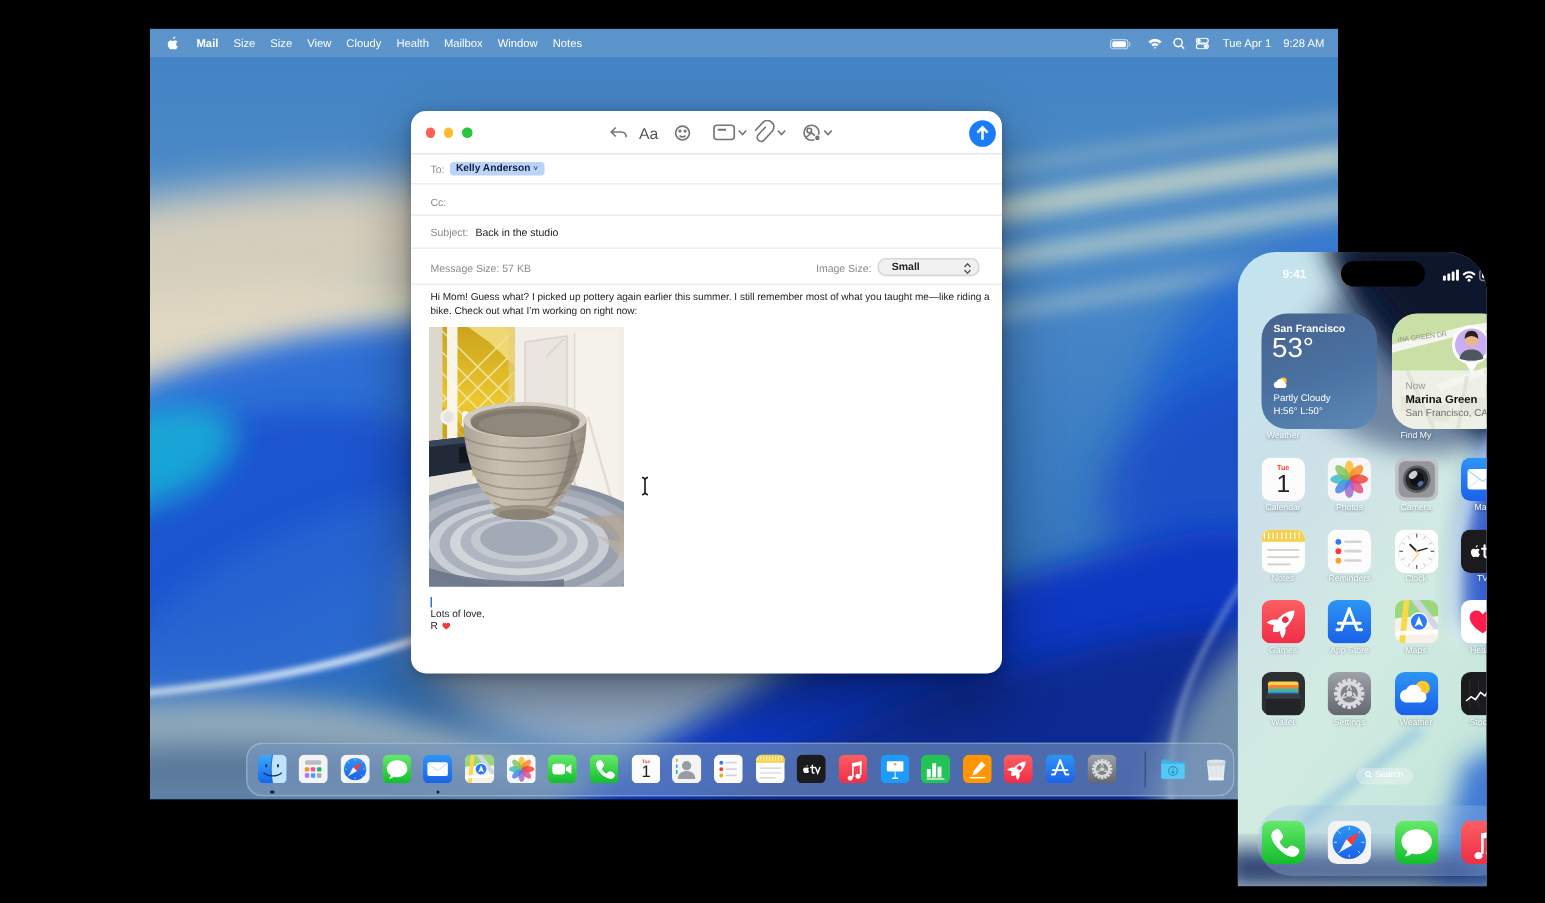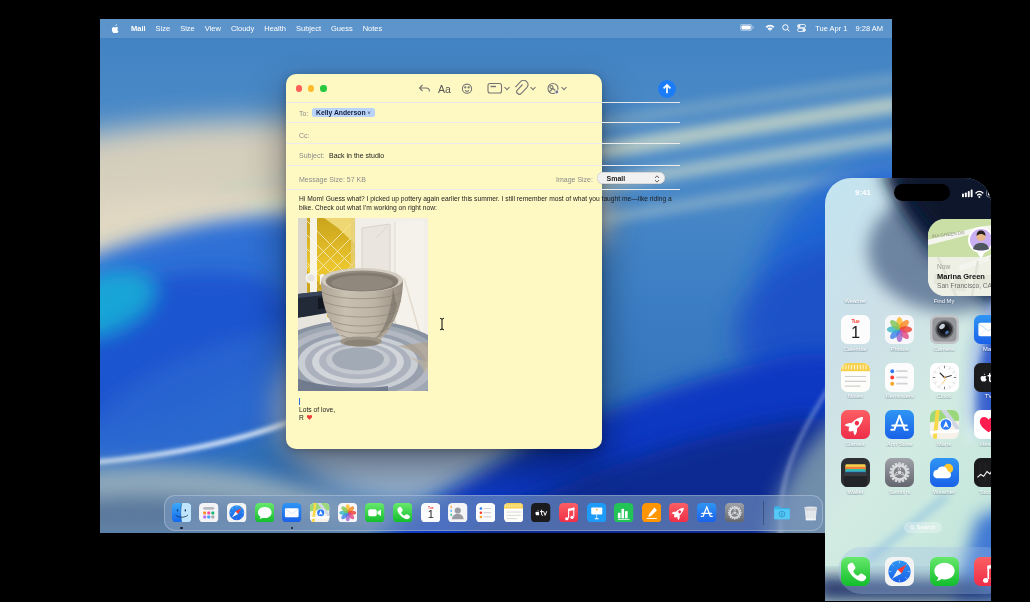--- a/index.html
+++ b/index.html
@@ -6,43 +6,43 @@
 html,body { width:1030px; height:602px; background:#000; overflow:hidden;
   font-family:"Liberation Sans", sans-serif; }
 #stage { position:relative; width:1030px; height:602px; background:#000; }
 #desktop { position:absolute; left:100px; top:19px; width:792px; height:514px; overflow:hidden; }
 #wall { position:absolute; left:0; top:0; width:792px; height:514px; }
 
 #menubar { position:absolute; left:0; top:0; width:792px; height:19px;
   background:rgba(255,255,255,0.14); color:#fff; font-size:7.5px;
   display:flex; align-items:center; }
 #menubar .mi { margin:0 0 0 10px; white-space:nowrap; }
-#menubar .right { margin-left:auto; display:flex; align-items:flex-start; }
+#menubar .right { margin-left:auto; display:flex; align-items:flex-end; }
 #menubar .right span { margin-right:8px; }
 
-#win { position:absolute; left:186px; top:55px; width:316px; height:375px;
-  background:#fef9c3; border-radius:10px;
+#win { position:absolute; left:174px; top:55px; width:394px; height:375px;
+  background:#ffffff; border-radius:10px;
   box-shadow:0 18px 40px rgba(0,0,10,0.45), 0 2px 8px rgba(0,0,10,0.25); }
 .tl { position:absolute; top:11.3px; width:6.6px; height:6.6px; border-radius:50%; }
 #toolbar-div { position:absolute; left:0; top:27.5px; width:394px; height:1px; background:#e7e7e7; }
 .frow { position:absolute; left:0; width:394px; border-bottom:1px solid #ececec; }
 .flabel { position:absolute; left:13px; color:#8b8b8b; font-size:7px; }
 .fval { position:absolute; color:#1b1b1b; font-size:7px; }
 #body-text { position:absolute; left:13px; top:119.5px; width:374px; font-size:6.7px; color:#1c1c1c; line-height:9.5px; }
 #sig { position:absolute; left:13px; top:333px; font-size:6.7px; color:#1c1c1c; line-height:6.9px; }
 #caret { position:absolute; left:13px; top:324px; width:1px; height:7px; background:#2f6fe4; }
 
 #dock { position:absolute; left:64px; top:475.5px; width:658.5px; height:36px;
   border-radius:11px; background:rgba(122,152,190,0.60);
   box-shadow:inset 0 0 0 1px rgba(255,255,255,0.25); }
 .dk { position:absolute; top:8.2px; width:19.5px; height:19.5px; }
 .ddot { position:absolute; top:32px; width:2.4px; height:2.4px; border-radius:50%; background:#1a1a28; }
 #dsep { position:absolute; left:598.7px; top:6px; width:1px; height:24px; background:rgba(20,30,50,0.35); }
 
-#phone { position:absolute; left:825px; top:178px; width:166px; height:423px;
+#phone { position:absolute; left:825px; top:168px; width:166px; height:423px;
   border-radius:26px 26px 0 0; overflow:hidden; }
 #pwall { position:absolute; left:0; top:0; width:196px; height:423px; }
 #island { position:absolute; left:69px; top:5.5px; width:56px; height:17.5px; border-radius:9px; background:#000; }
 #ptime { position:absolute; left:18px; top:10px; width:40px; text-align:center; color:#fff; font-size:8px; font-weight:bold; }
 .widget { position:absolute; top:41px; width:76.5px; height:77px; border-radius:17px; overflow:hidden; }
 .applabel { position:absolute; width:44px; text-align:center; color:#fff; font-size:5.8px;
   text-shadow:0 0.5px 2px rgba(0,30,60,0.6); white-space:nowrap; overflow:hidden; }
 .aicon { position:absolute; width:29px; height:29px; }
 #psearch { position:absolute; left:79px; top:344px; width:38px; height:11px; border-radius:6px;
   background:rgba(255,255,255,0.30); color:#fff; font-size:6px; text-align:center; line-height:11px; }
@@ -398,22 +398,22 @@
     <div id="menubar">
       <svg class="apple" style="margin-left:11px;" width="8" height="9.7" viewBox="0 0 48 58">
           <use href="#i-apple" fill="#fff"></use>
         </svg>
       <span class="mi" style="font-weight:bold; margin-left:12px;">Mail</span>
       <span class="mi">Size</span>
       <span class="mi">Size</span>
       <span class="mi">View</span>
       <span class="mi">Cloudy</span>
       <span class="mi">Health</span>
-      <span class="mi">Subject</span>
-      <span class="mi">Guess</span>
+      <span class="mi">Mailbox</span>
+      <span class="mi">Window</span>
       <span class="mi">Notes</span>
       <span class="right">
         <svg width="15" height="7" viewBox="0 0 15 7" style="margin-right:10px;">
             <rect x="0.4" y="0.4" width="11.4" height="6.2" rx="1.8" fill="none" stroke="#fff" stroke-opacity="0.6" stroke-width="0.8"></rect>
             <rect x="1.5" y="1.5" width="9.2" height="4" rx="1" fill="#fff"></rect>
             <path d="M12.6,2.2 a1.6,1.6 0 0 1 0,2.6" stroke="#fff" stroke-opacity="0.6" stroke-width="0.8" fill="none"></path>
           </svg>
         <svg width="10" height="8" viewBox="0 0 10 8" style="margin-right:7px;">
             <path d="M0.6,2.6 A6.4,6.4 0 0 1 9.4,2.6 L8.1,4 A4.5,4.5 0 0 0 1.9,4 Z M2.5,4.7 A3.6,3.6 0 0 1 7.5,4.7 L6.3,6 A1.9,1.9 0 0 0 3.7,6 Z M4.2,6.6 A1.3,1.3 0 0 1 5.8,6.6 L5,7.6 Z" fill="#fff"></path>
           </svg>
@@ -685,20 +685,30 @@
       </g>
       <g stroke="#fff" fill="none" stroke-width="1.4" stroke-linecap="round">
         <path d="M13.9,3.9 a5.2,5.2 0 0 1 7.0,0"></path>
         <path d="M15.6,6.0 a2.8,2.8 0 0 1 3.6,0"></path>
       </g>
       <circle cx="17.4" cy="7.9" r="1" fill="#fff"></circle>
       <rect x="24.5" y="0.8" width="14" height="7.2" rx="2.2" fill="none" stroke="#fff" stroke-opacity="0.45" stroke-width="1"></rect>
       <rect x="26" y="2.3" width="11" height="4.2" rx="1.1" fill="#fff"></rect>
       <path d="M39.6,3.1 a1.9,1.9 0 0 1 0,2.8" stroke="#fff" stroke-opacity="0.45" fill="none" stroke-width="1"></path>
     </svg>
+    <div class="widget" id="w-weather" style="left:16px; background:linear-gradient(160deg,#47638e,#4a72a2 55%,#5e8ab6);">
+      <div style="position:absolute; left:8px; top:7px; color:#fff; font-size:7px; font-weight:bold;">San Francisco</div>
+      <div style="position:absolute; left:7px; top:12px; color:#fff; font-size:18.5px; font-weight:300;">53°</div>
+      <svg style="position:absolute; left:7px; top:42px;" width="11" height="8" viewBox="0 0 11 8">
+        <circle cx="7.5" cy="3" r="2.3" fill="#fcc82e"></circle>
+        <path d="M2.8,7.6 a2.2,2.2 0 0 1 0.3,-4.3 a2.8,2.8 0 0 1 5.3,0.8 a1.9,1.9 0 0 1 0.2,3.5 Z" fill="#fff"></path>
+      </svg>
+      <div style="position:absolute; left:8px; top:52.5px; color:#fff; font-size:6.4px;">Partly Cloudy</div>
+      <div style="position:absolute; left:8px; top:61.5px; color:#fff; font-size:6.4px;">H:56° L:50°</div>
+    </div>
     <div class="widget" id="w-findmy" style="left:103px; background:#dfe5d2;">
       <svg width="77" height="77" viewBox="0 0 77 77">
         <rect width="77" height="47" fill="#cadfa6"></rect>
         <rect y="38" width="77" height="39" fill="#eef0e6"></rect>
         <path d="M-5,22 L50,8 L80,4 L80,9 L52,13 L-3,27 Z" fill="#f3f5ee"></path>
         <path d="M30,47 L80,30 L80,35 L32,52 Z" fill="#f3f5ee"></path>
         <path d="M10,38 L28,77 M50,42 L44,77 M62,38 L75,60" stroke="#e0e3d6" stroke-width="2.5"></path>
         <rect x="6" y="55" width="14" height="10" fill="#e4e7da"></rect>
           <rect x="26" y="60" width="12" height="12" fill="#e4e7da"></rect>
         <rect x="48" y="56" width="16" height="12" fill="#e4e7da"></rect>

